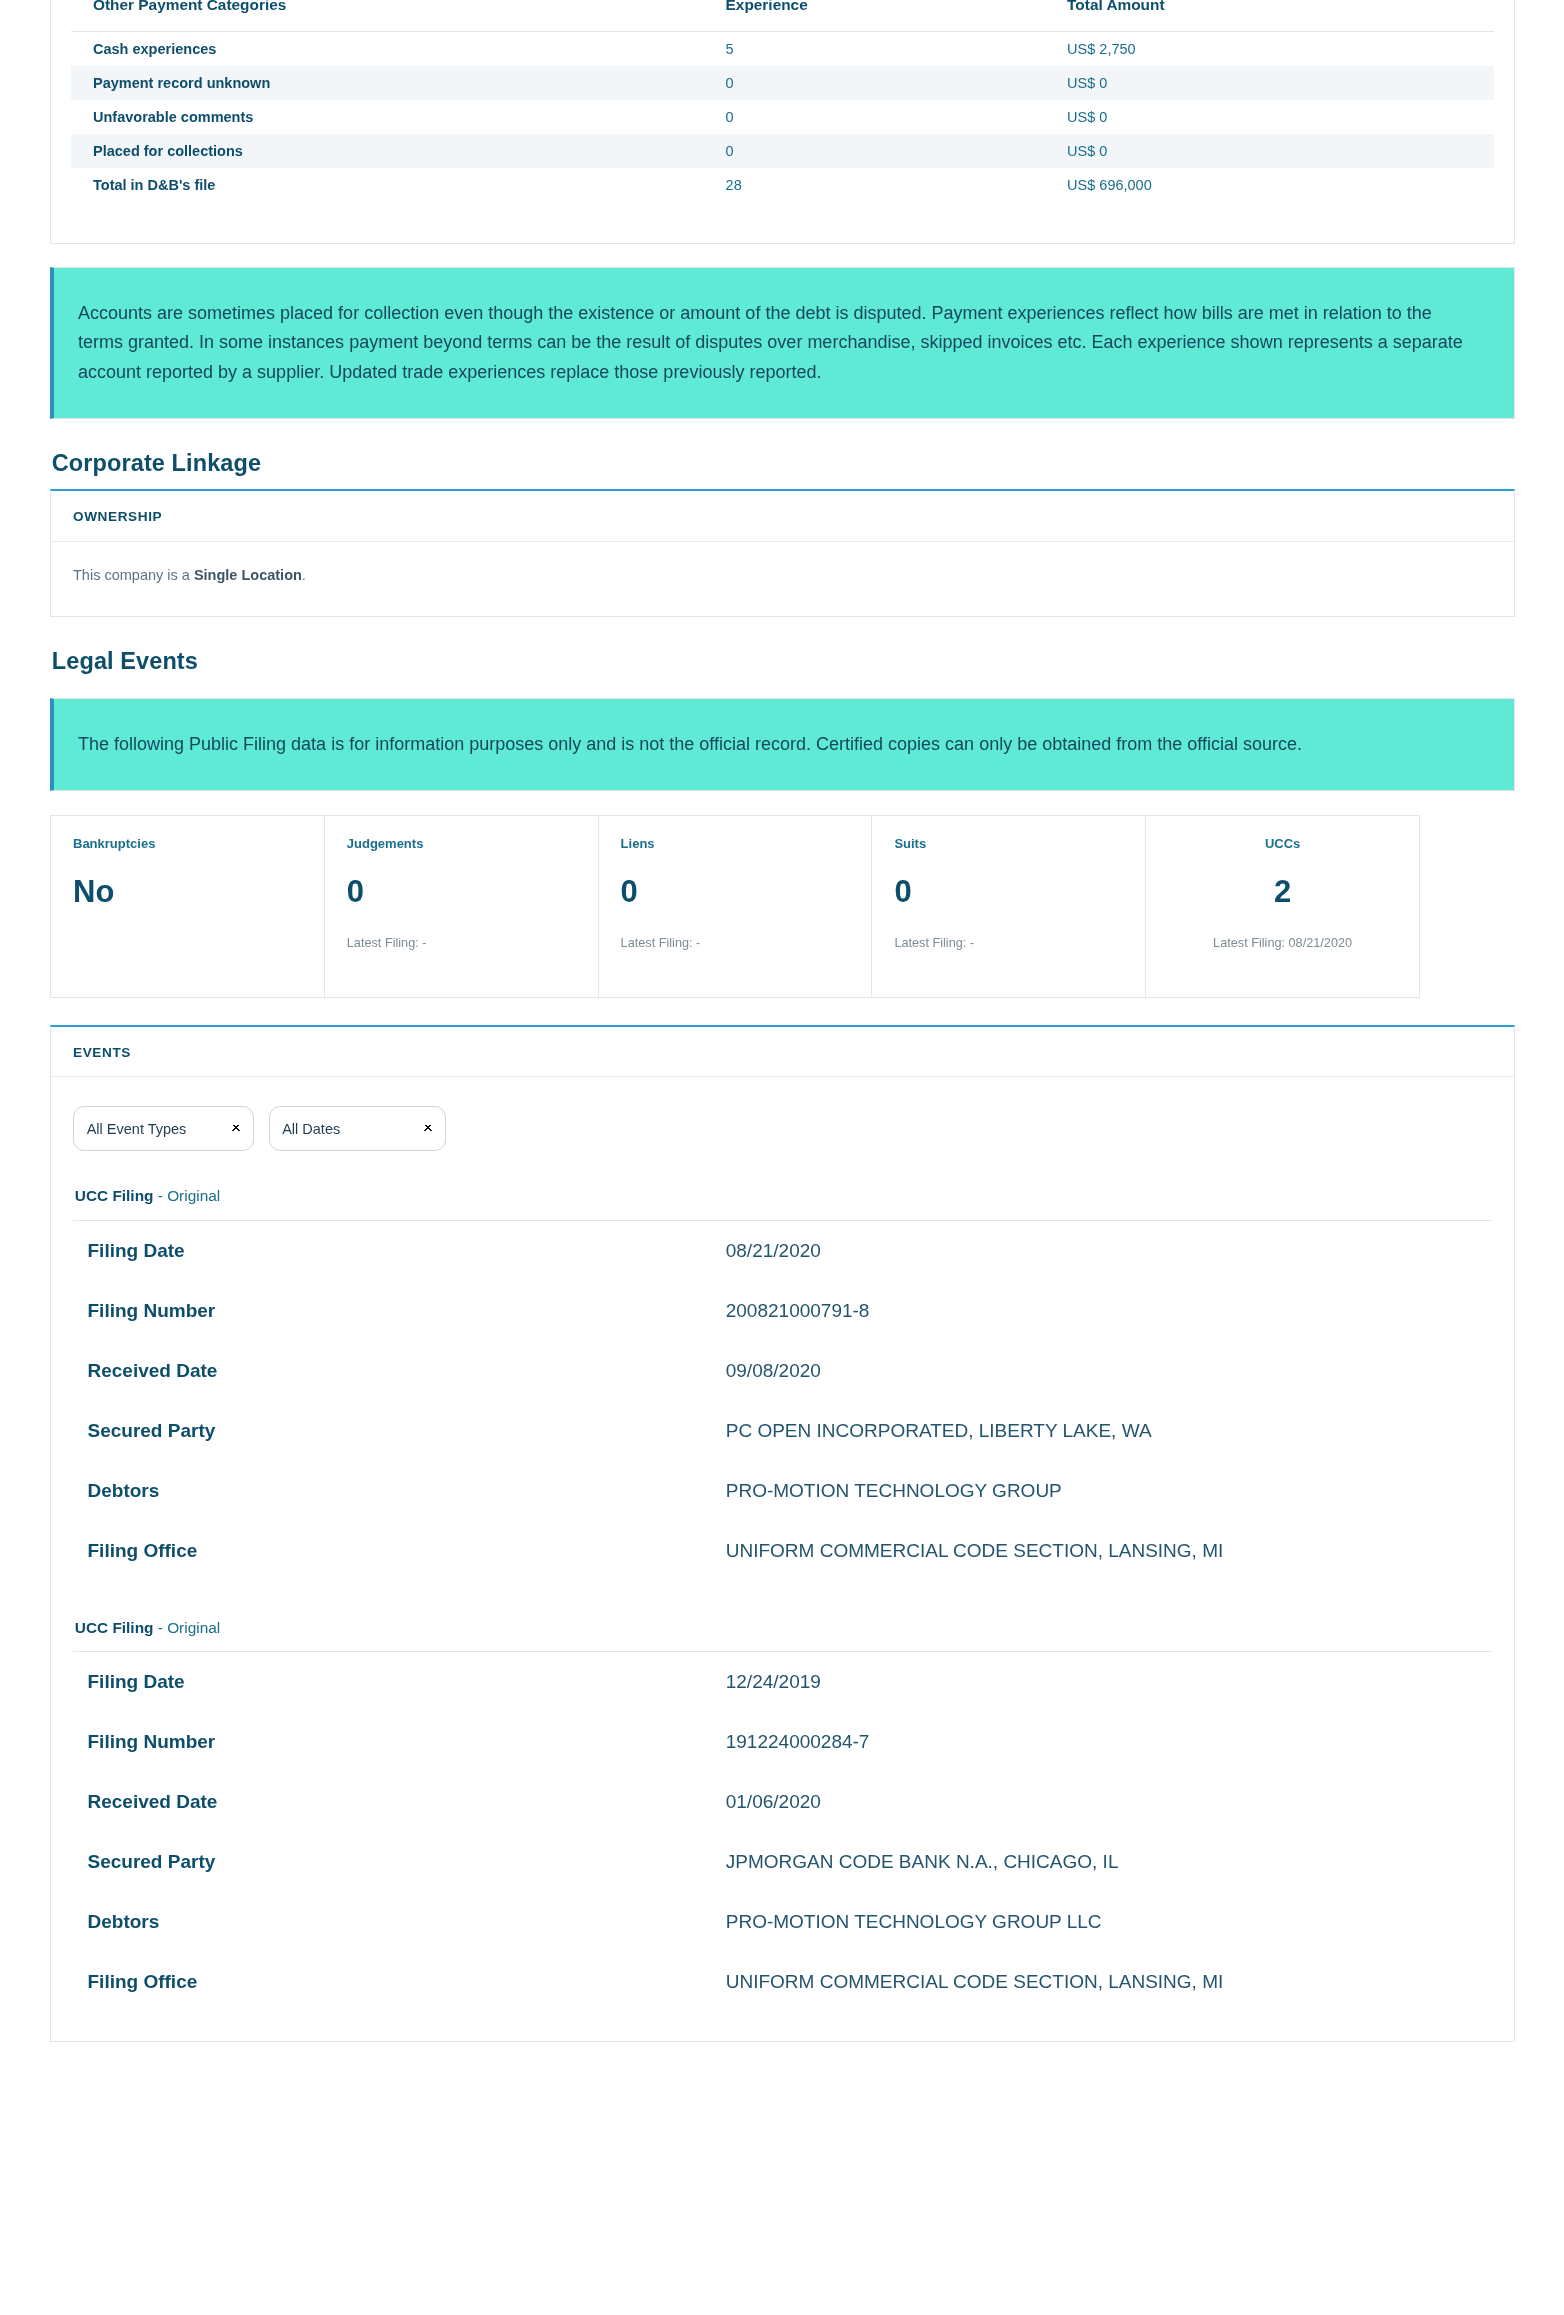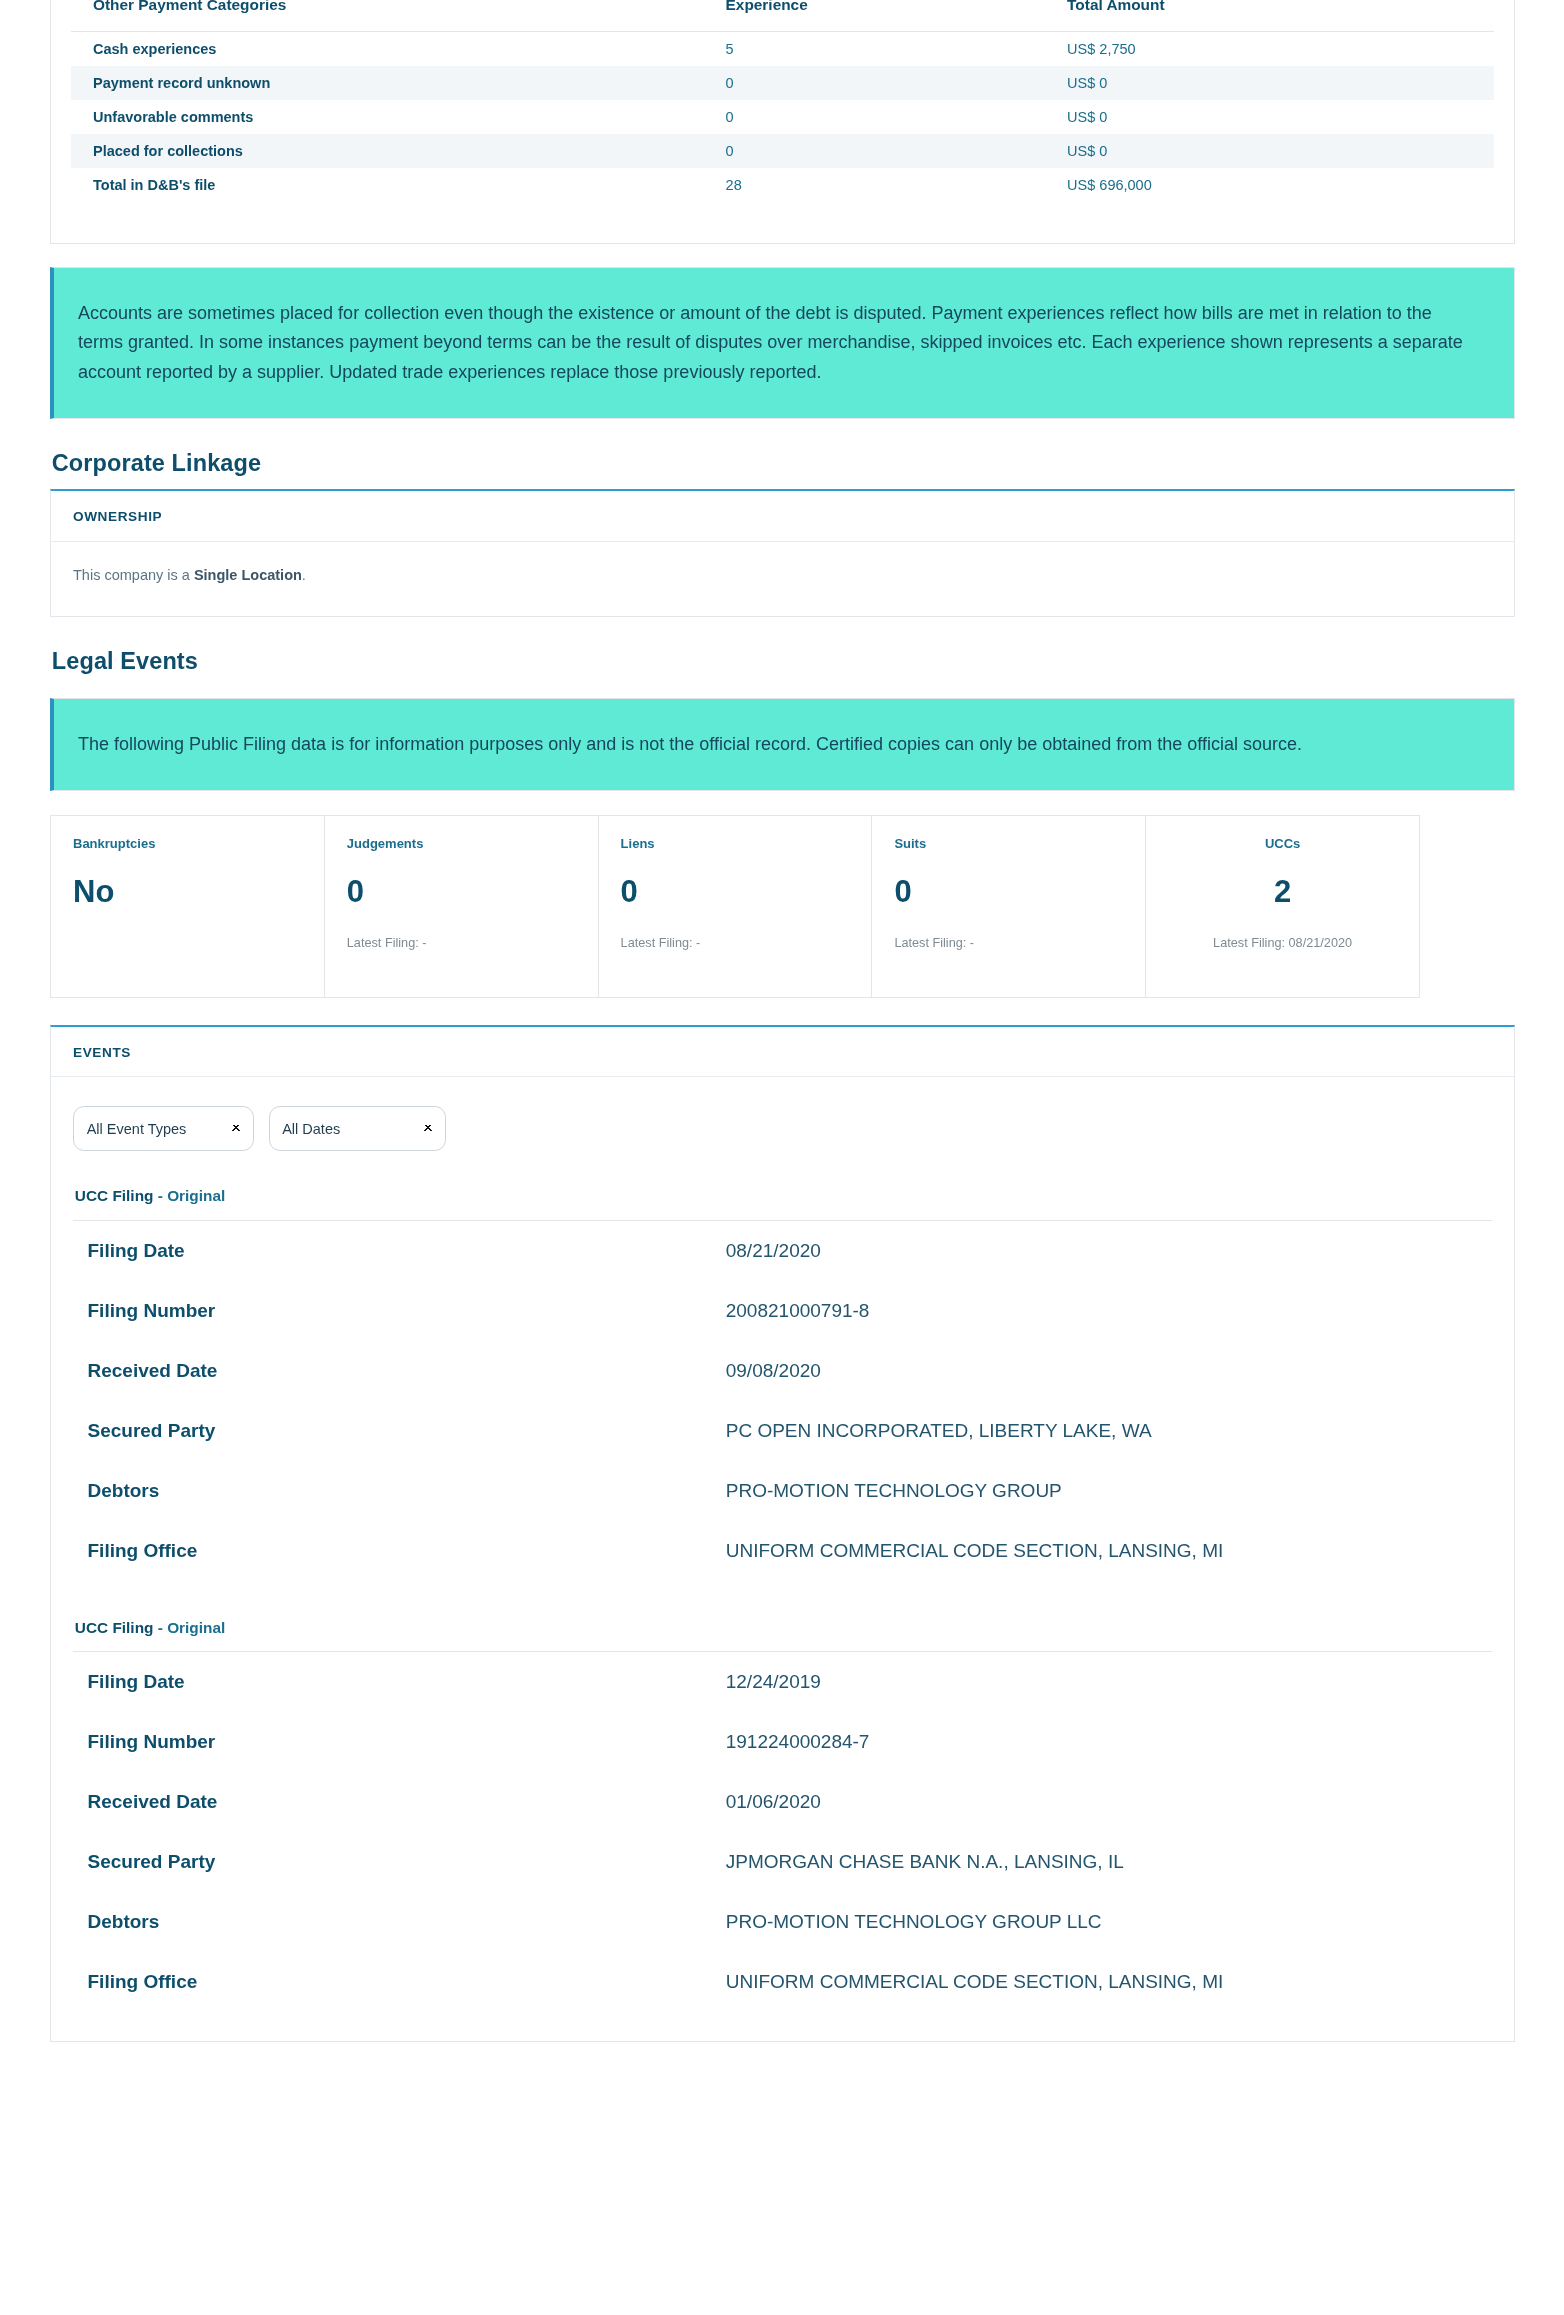--- a/index.html
+++ b/index.html
@@ -168,21 +168,21 @@
   select.filter.w1 { width: 181px; }
   select.filter.w2 { width: 177px; }
 
   .filing-block { margin-bottom: 11px; }
   .filing-title {
     font-size: 15.4px;
     color: #0d4e6c;
     margin: 0 0 14.5px 1.8px;
   }
   .filing-title b { font-weight: bold; }
-  .filing-title span.sub { font-weight: bold; color: #1a6e8e; text-align: right; }
+  .filing-title span.sub { font-weight: normal; color: #1a6e8e; text-align: right; }
 
   table.filing {
     width: 100%;
     border-collapse: collapse;
     border-top: 0.9px solid #e2e6ea;
     table-layout: fixed;
   }
   table.filing td {
     padding: 19px 0;
     vertical-align: top;
@@ -354,21 +354,21 @@
             <tr>
               <td class="k">Filing Number</td>
               <td class="v">191224000284-7</td>
             </tr>
             <tr>
               <td class="k">Received Date</td>
               <td class="v">01/06/2020</td>
             </tr>
             <tr>
               <td class="k">Secured Party</td>
-              <td class="v">JPMORGAN CHASE BANK N.A., LANSING, IL</td>
+              <td class="v">JPMORGAN CODE BANK N.A., CHICAGO, IL</td>
             </tr>
             <tr>
               <td class="k">Debtors</td>
               <td class="v">PRO-MOTION TECHNOLOGY GROUP LLC</td>
             </tr>
             <tr>
               <td class="k">Filing Office</td>
               <td class="v">UNIFORM COMMERCIAL CODE SECTION, LANSING, MI</td>
             </tr>
           </tbody>

